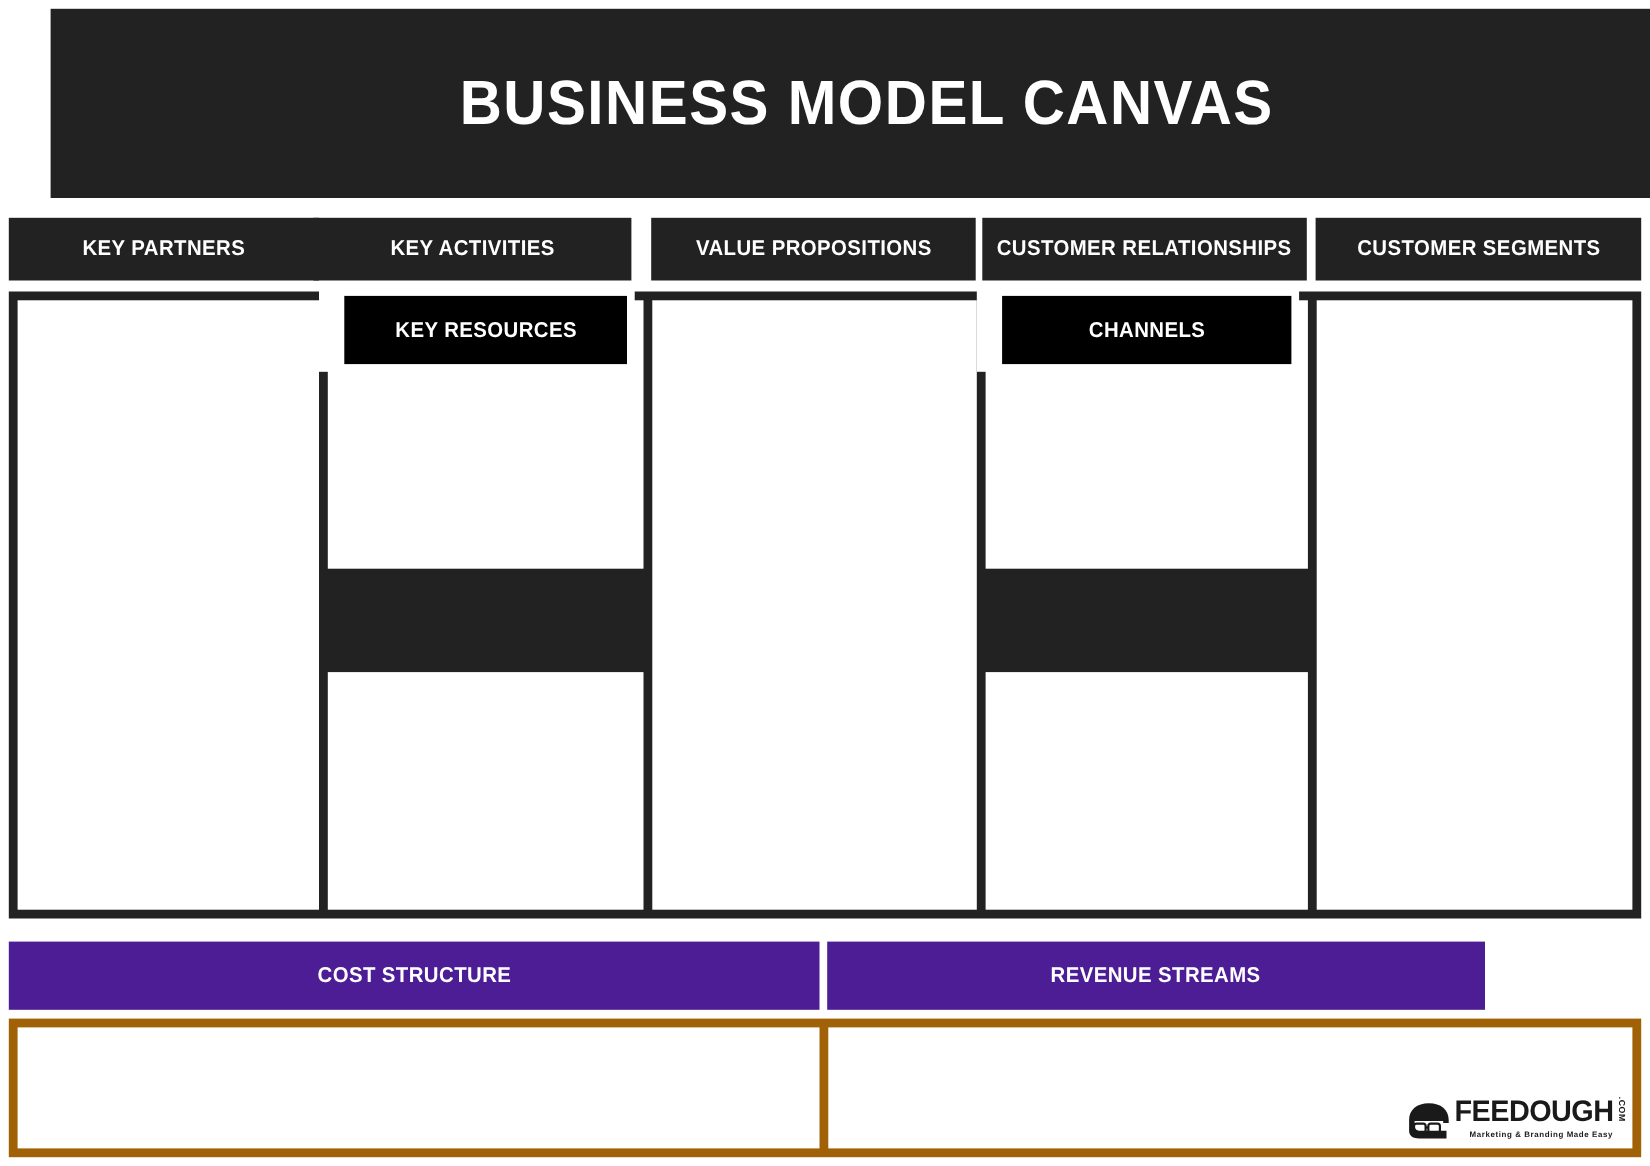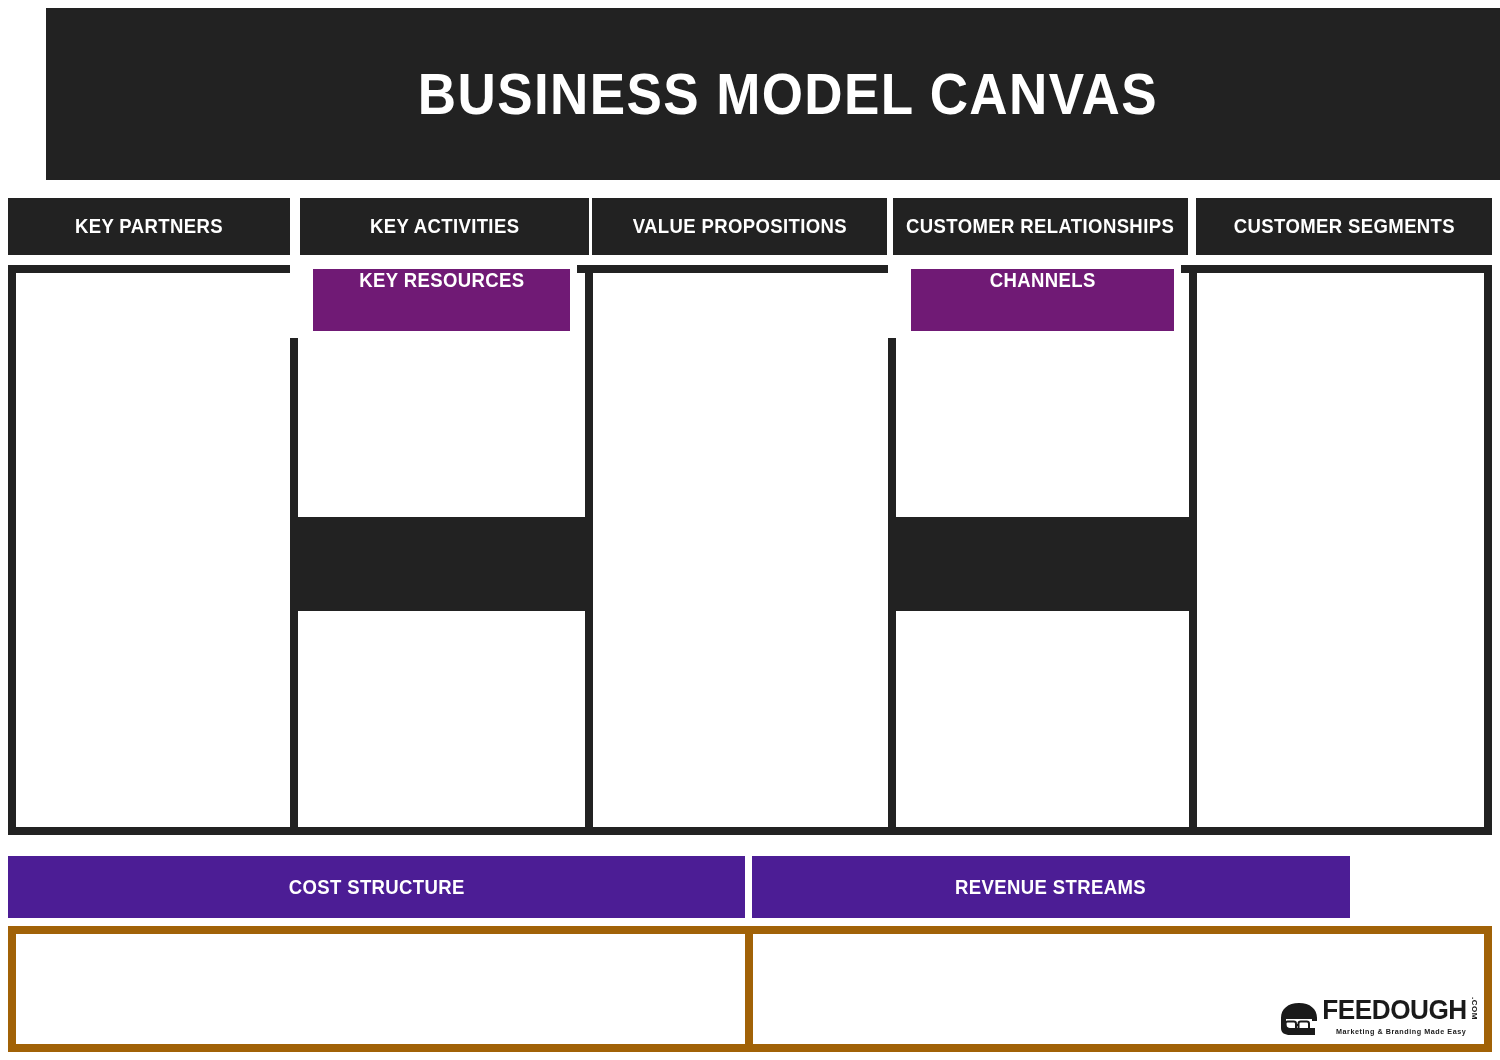--- a/index.html
+++ b/index.html
@@ -57,21 +57,21 @@
   }
   .col-header span {
     color: #ffffff;
     font-size: 19.5px;
     font-weight: bold;
     letter-spacing: 0.4px;
     transform: scaleX(0.95);
     white-space: nowrap;
   }
   .ch-0 { left: 8px;    width: 282px; }
-  .ch-1 { left: 300px;  width: 289px; }
+  .ch-1 { left: 285px;  width: 289px; }
   .ch-2 { left: 592px;  width: 295px; }
   .ch-3 { left: 893px;  width: 295px; }
   .ch-4 { left: 1196px; width: 296px; }
 
   
   .body-frame {
     position: absolute;
     left: 8px;
     top: 265px;
     width: 1484px;
@@ -112,23 +112,23 @@
     display: flex;
     align-items: center;
     justify-content: center;
     padding: 7px;
   }
   .sub-header-wrap.sh-resources { left: 290px; top: 262px; width: 287px; height: 76px; }
   .sub-header-wrap.sh-channels  { left: 888px; top: 262px; width: 293px; height: 76px; }
   .sub-header-bar {
     width: 100%;
     height: 100%;
-    background: #701a75;
-    display: flex;
-    align-items: flex-start;
+    background: #000000;
+    display: flex;
+    align-items: center;
     justify-content: center;
     margin-left: 16px;
   }
   .sub-header-bar span {
     color: #ffffff;
     font-size: 19.5px;
     font-weight: bold;
     letter-spacing: 0.4px;
     transform: scaleX(0.95);
     white-space: nowrap;

